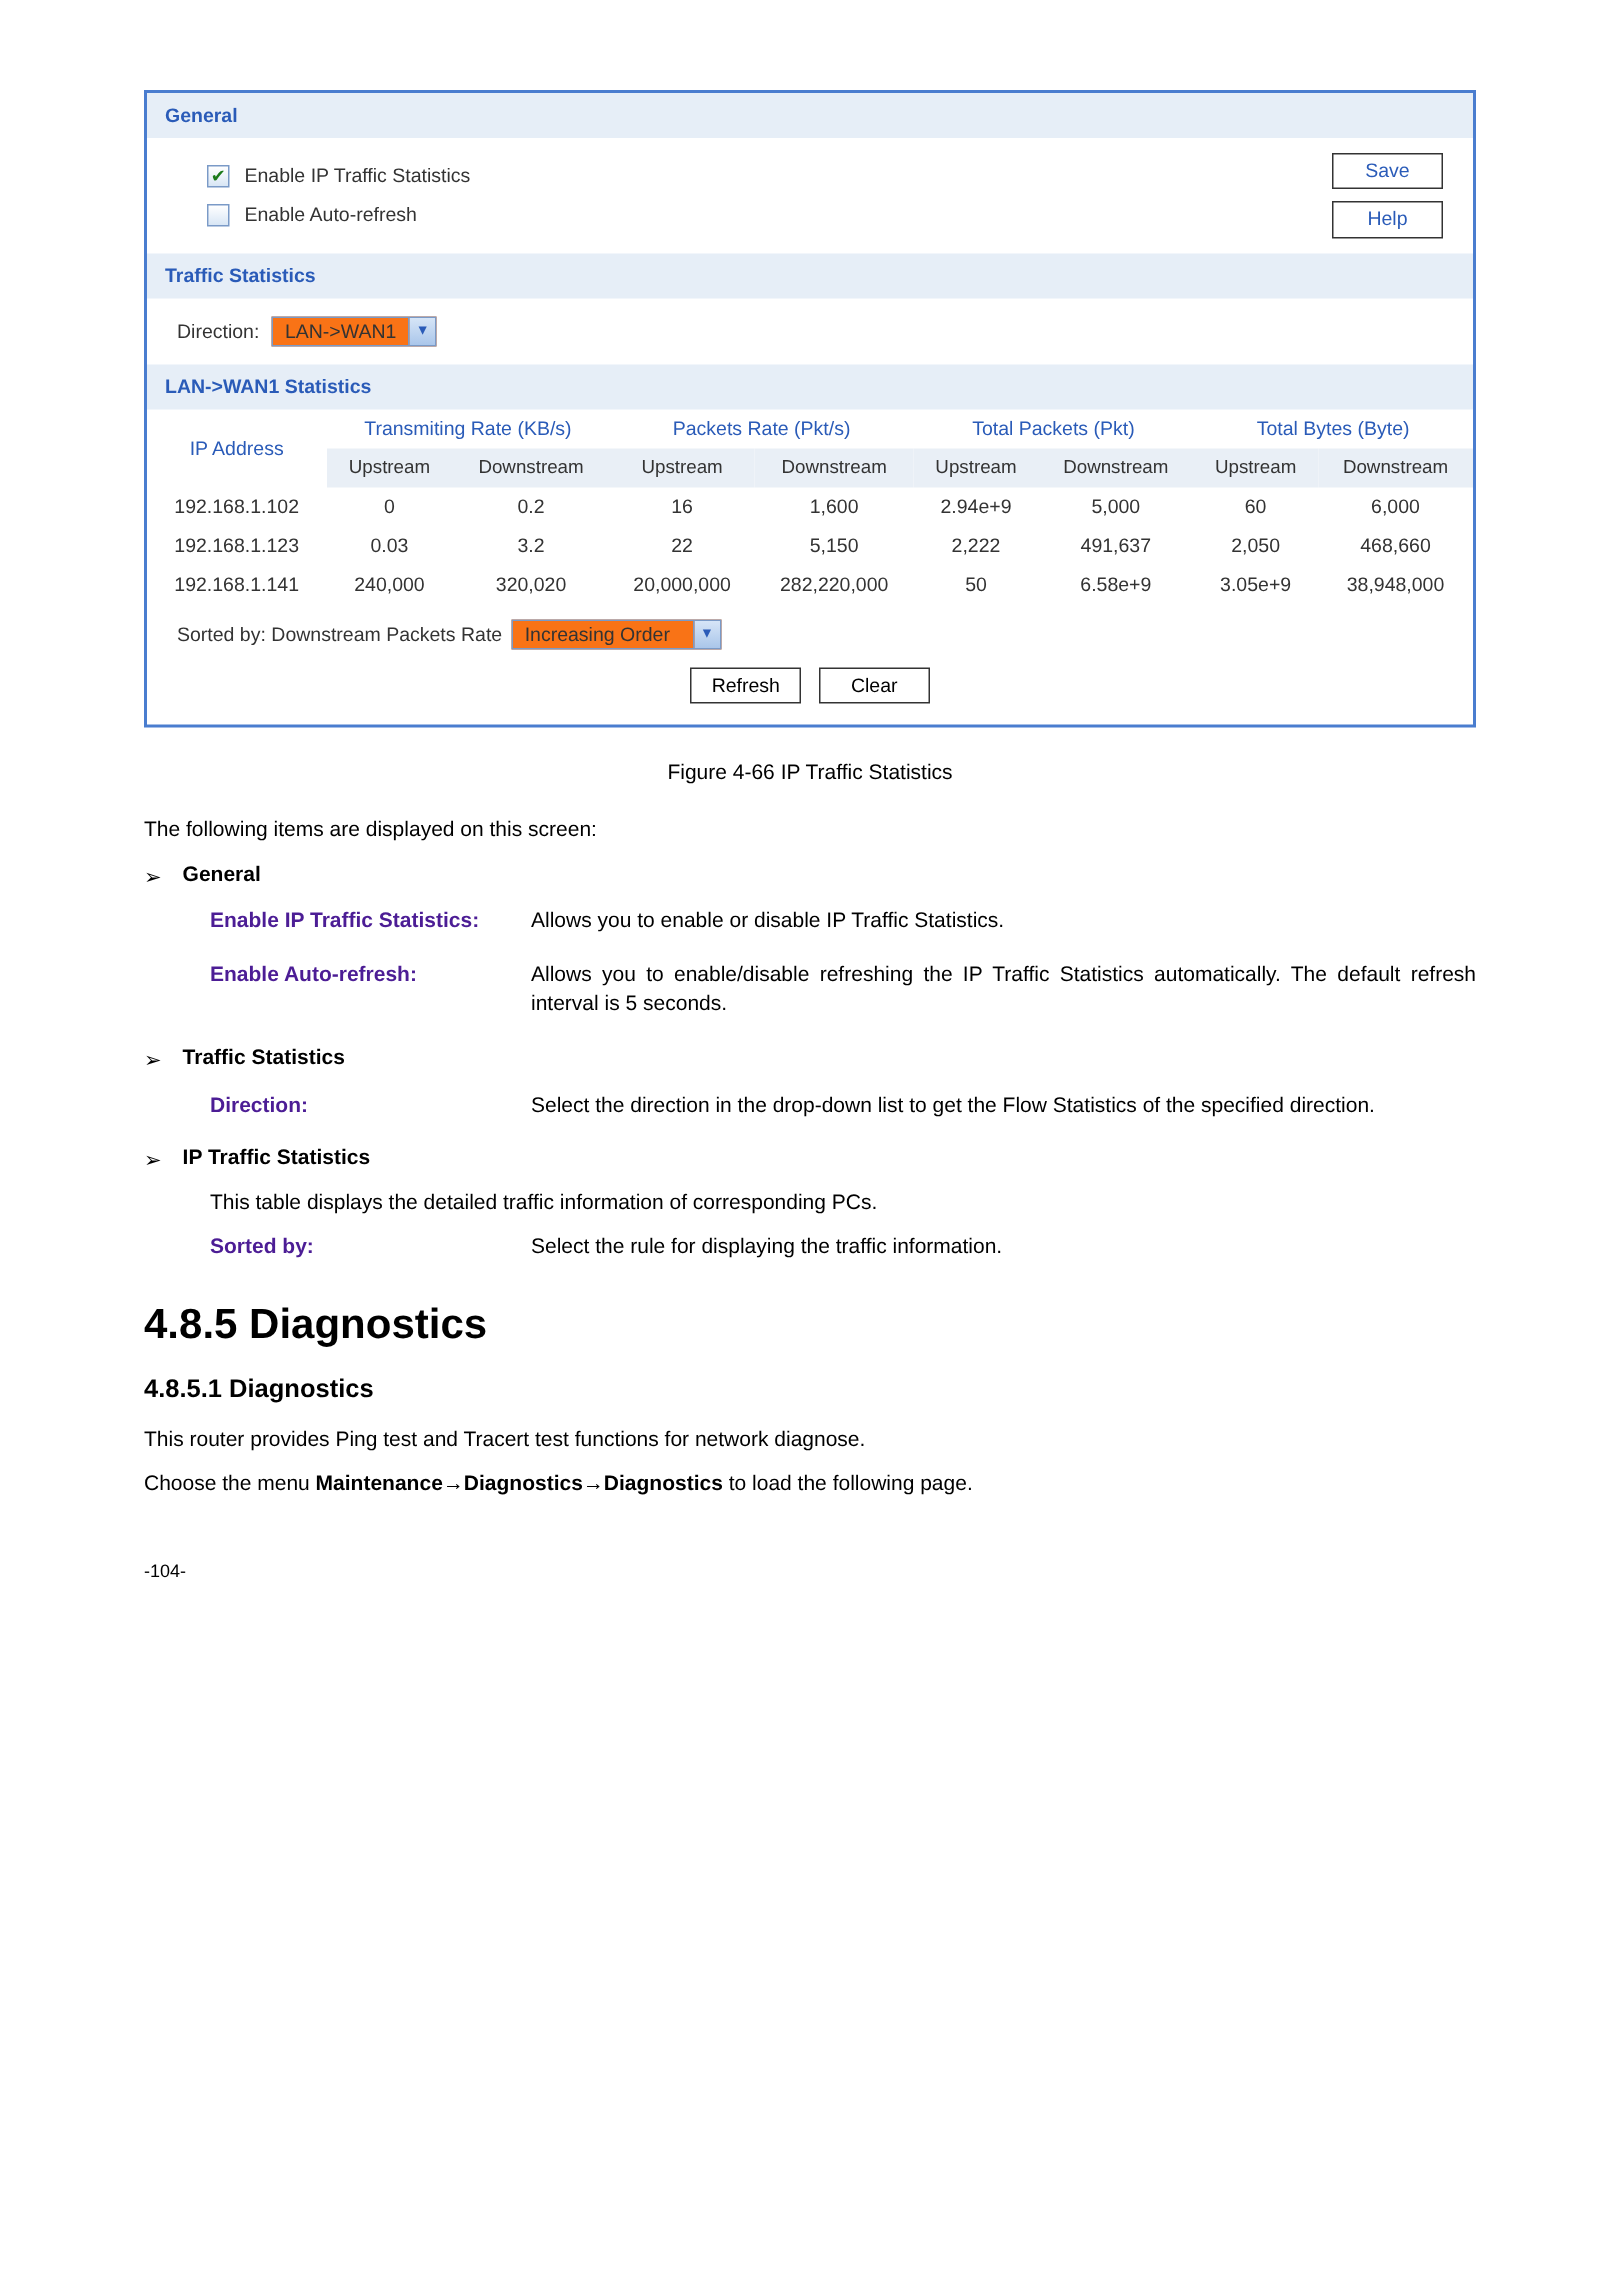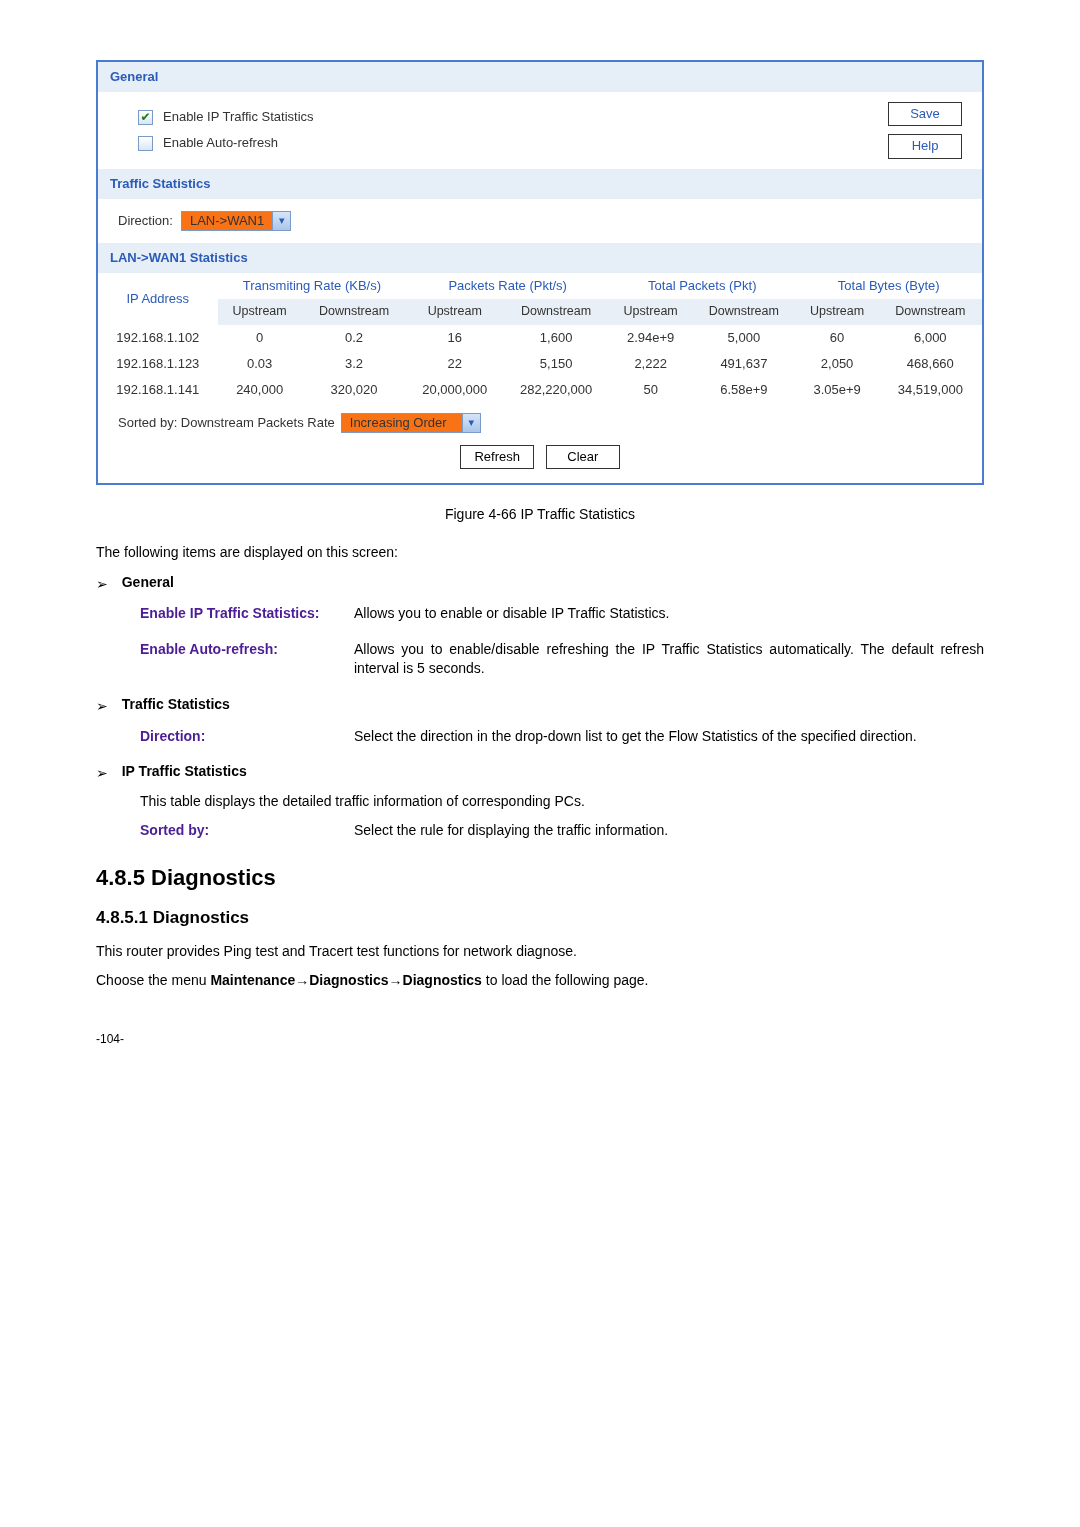--- a/index.html
+++ b/index.html
@@ -137,21 +137,21 @@
   .bullet-marker { font-size: 14px; margin-top:2px; }
   .bullet-title { font-weight: bold; }
 
   .defs { margin-left: 44px; margin-top: 10px; }
   .def-row { display: flex; gap: 24px; margin: 10px 0 16px 0; }
   .def-term { color: #4c1d95; font-weight: bold; width: 190px; flex-shrink:0; }
   .def-desc { flex: 1; text-align: justify; }
 
   .indent-p { margin-left: 44px; margin-top:8px; margin-bottom:8px; }
 
-  h2.sec-num { font-size: 22px; font-weight: bold; margin: 22px 0 12px 0; }
+  h2.sec-num { font-size: 28px; font-weight: bold; margin: 22px 0 12px 0; }
   h3.sub-num { font-size: 17px; font-weight: bold; margin: 10px 0 12px 0; }
 
   .page-num { text-align: left; margin-top: 40px; font-size: 12px; }
 </style>
 </head>
 <body>
 
 <div class="ui-panel">
 
   <div class="section-header">General</div>
@@ -225,21 +225,21 @@
       </tr>
       <tr>
         <td>192.168.1.141</td>
         <td>240,000</td>
         <td>320,020</td>
         <td>20,000,000</td>
         <td>282,220,000</td>
         <td>50</td>
         <td>6.58e+9</td>
         <td>3.05e+9</td>
-        <td>34,519,000</td>
+        <td>38,948,000</td>
       </tr>
     </tbody>
   </table>
 
   <div class="sorted-row">
     <span>Sorted by: Downstream Packets Rate</span>
     <span class="select-box">
       <span class="sel-val" style="min-width:120px;">Increasing Order</span>
       <span class="sel-arrow">▾</span>
     </span>

